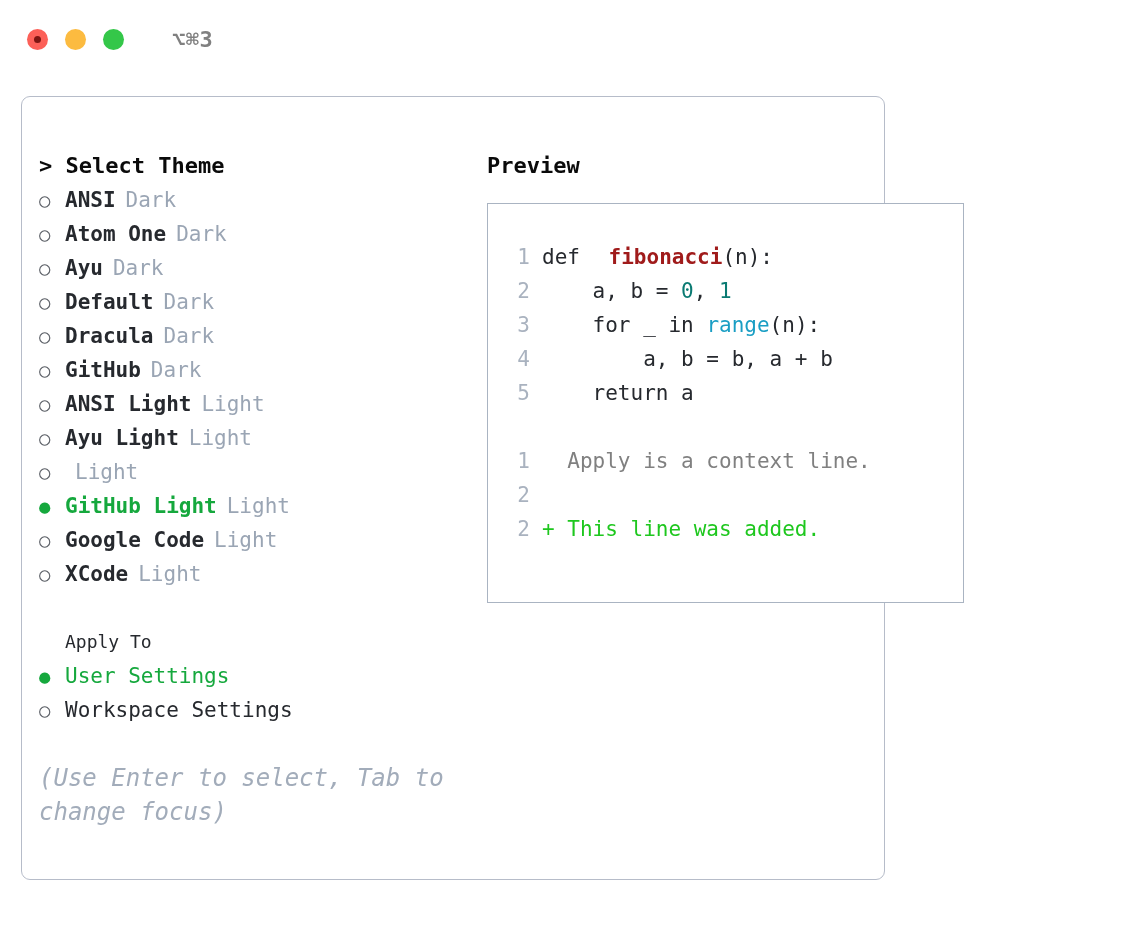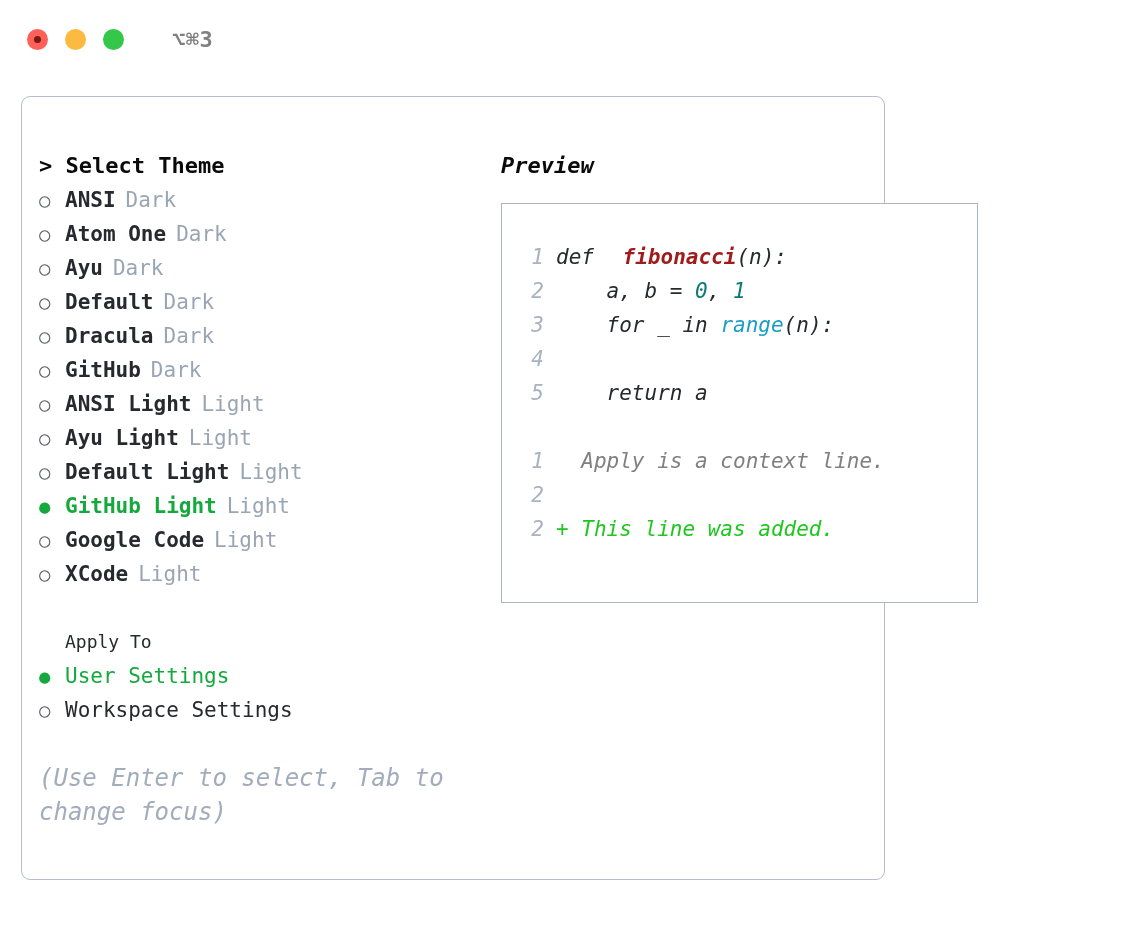--- a/index.html
+++ b/index.html
@@ -147,24 +147,23 @@
     color: #a2acba;
     line-height: 34px;
     width: 410px;
     white-space: pre-wrap;
     font-style: italic;
   }
 
   
   .right-col {
     position: absolute;
-    left: 479px;
+    left: 465px;
     top: 52px;
     width: 490px;
-    font-style: italic;
   }
   .preview-title {
     font-size: 22px;
     font-weight: 700;
     color: #0a0a0a;
     line-height: 34px;
     white-space: pre;
   }
 
   .preview-box {
@@ -275,21 +274,20 @@
           </div>
 
           <div class="opt-row">
             <span class="opt-marker">○</span>
             <span class="opt-label">Ayu Light</span>
             <span class="opt-suffix">Light</span>
           </div>
 
           <div class="opt-row">
             <span class="opt-marker">○</span>
-            <span class="opt-label">Default Light</span>
             <span class="opt-suffix">Light</span>
           </div>
 
           <div class="opt-row selected">
             <span class="opt-marker">●</span>
             <span class="opt-label">GitHub Light</span>
             <span class="opt-suffix">Light</span>
           </div>
 
           <div class="opt-row">
@@ -340,20 +338,21 @@
               <span class="codetext"><span class="tok-plain">    a, b = </span><span class="tok-num">0</span><span class="tok-plain">, </span><span class="tok-num">1</span></span>
             </div>
 
             <div class="code-line">
               <span class="lineno">3</span>
               <span class="codetext"><span class="tok-plain">    for _ in </span><span class="tok-call">range</span><span class="tok-plain">(n):</span></span>
             </div>
 
             <div class="code-line">
               <span class="lineno">4</span>
+              <span class="codetext"><span class="tok-plain">        a, b = b, a + b</span></span>
             </div>
 
             <div class="code-line">
               <span class="lineno">5</span>
               <span class="codetext"><span class="tok-plain">    return a</span></span>
             </div>
 
           </div>
 
           <div class="diff-gap"></div>

